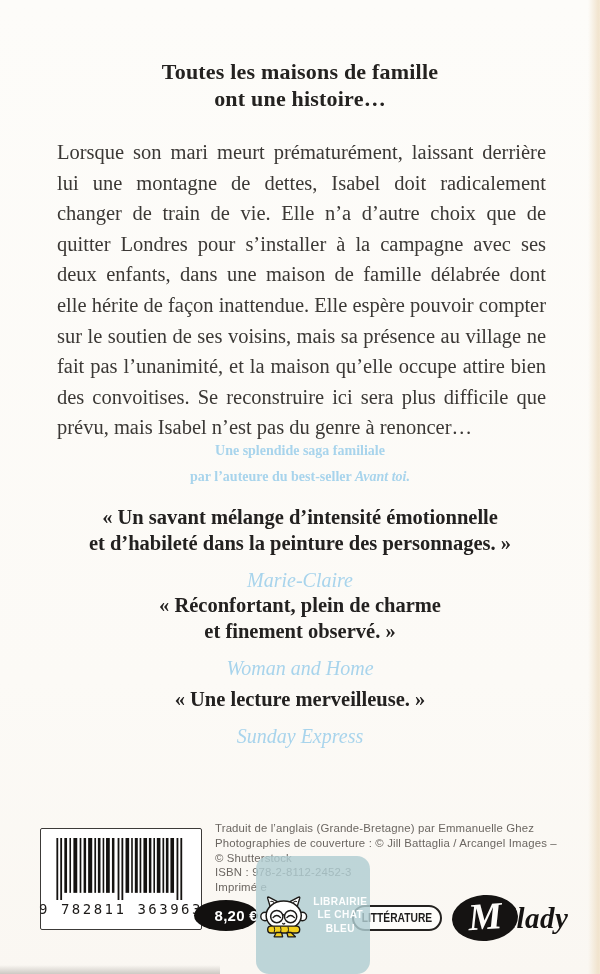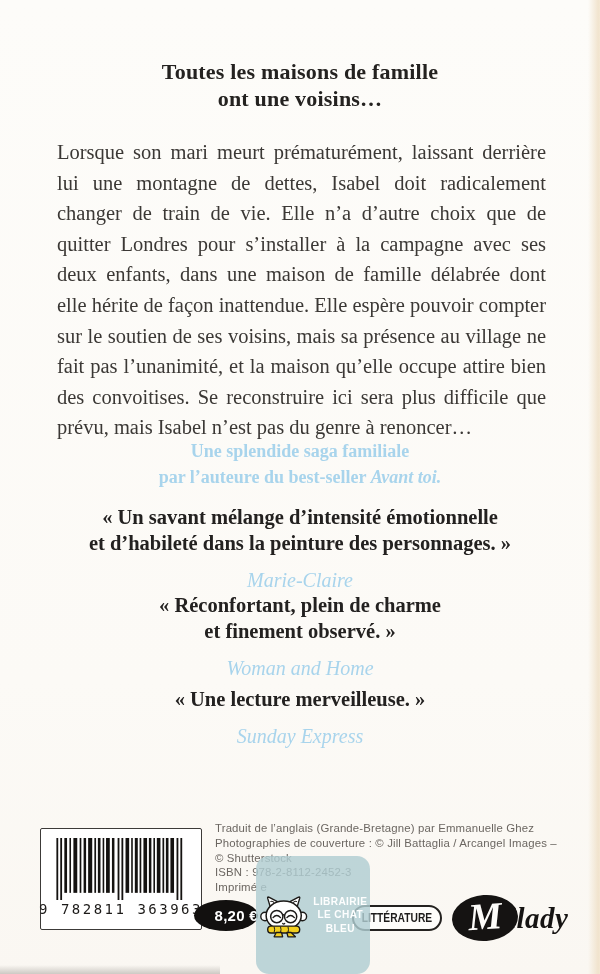--- a/index.html
+++ b/index.html
@@ -29,21 +29,21 @@
   }
   
   .synopsis{
     position:absolute;top:137px;left:57px;width:489px;
     font-size:20.5px;line-height:30.6px;text-align:justify;
     color:#3b3835;
   }
   
   .promo{
     position:absolute;top:438px;left:0;width:100%;
-    text-align:center;font-weight:700;font-size:18px;line-height:26px;
+    text-align:center;font-weight:700;font-size:14px;line-height:26px;
   }
   
   .quote{position:absolute;left:0;width:100%;text-align:center;}
   .quote .qtext{font-weight:700;font-size:20.5px;line-height:26px;color:#232120;}
   .quote .qsource{font-style:italic;font-size:20px;line-height:24px;margin-top:12px;}
   .q1{top:504px;} .q2{top:592px;} .q3{top:686px;}
   
   .credits{
     position:absolute;left:215px;top:821px;width:380px;
     font-family:"Liberation Sans", sans-serif;
@@ -112,21 +112,21 @@
     letter-spacing:.4px;transform:scaleX(.92);
   }
 </style>
 </head>
 <body>
 
 <div class="page">
 
   <div class="tagline">
     <div>Toutes les maisons de famille</div>
-    <div>ont une voisins…</div>
+    <div>ont une histoire…</div>
   </div>
 
   <div class="synopsis">Lorsque son mari meurt prématurément, laissant derrière lui une montagne de dettes, Isabel doit radicalement changer de train de vie. Elle n’a d’autre choix que de quitter Londres pour s’installer à la campagne avec ses deux enfants, dans une maison de famille délabrée dont elle hérite de façon inattendue. Elle espère pouvoir compter sur le soutien de ses voisins, mais sa présence au village ne fait pas l’unanimité, et la maison qu’elle occupe attire bien des convoitises. Se reconstruire ici sera plus difficile que prévu, mais Isabel n’est pas du genre à renoncer…</div>
 
   <div class="promo" style="color:#a8d4ec;">
     <div>Une splendide saga familiale</div>
     <div><span>par l’auteure du best-seller </span><span style="font-style:italic">Avant toi.</span></div>
   </div>
 
   <div class="quote q1">

